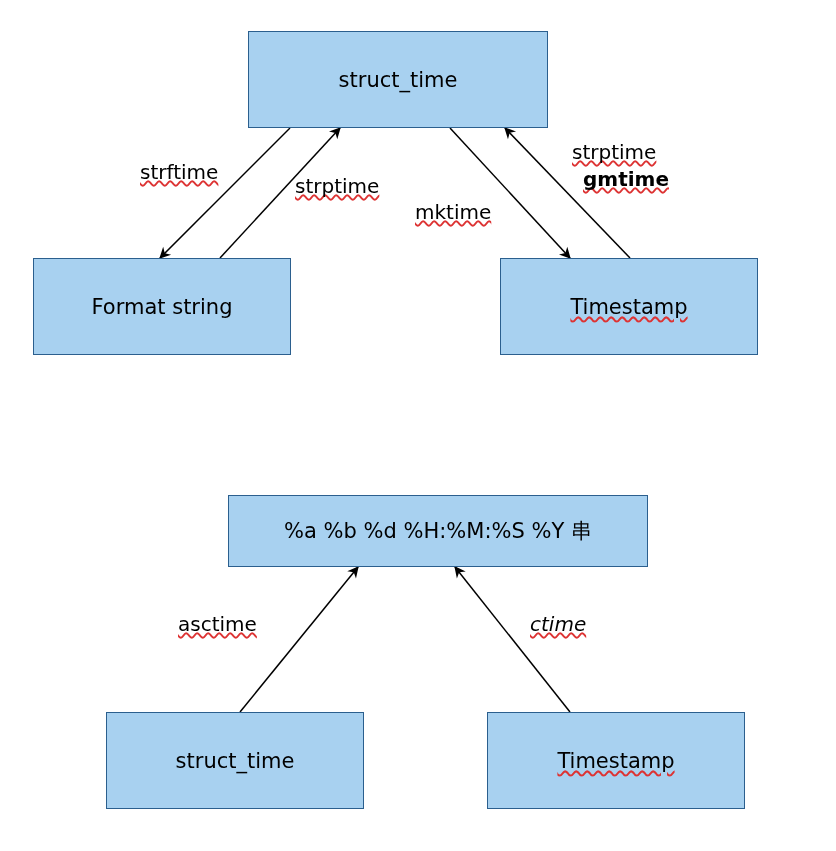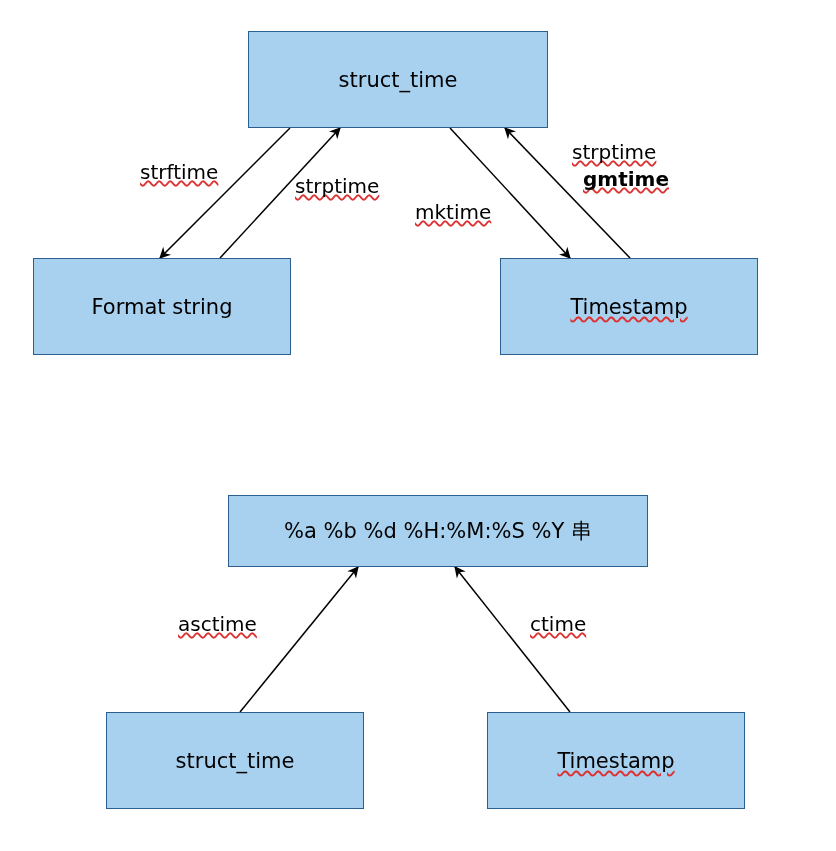--- a/index.html
+++ b/index.html
@@ -95,15 +95,15 @@
   <div class="node" style="left:106px; top:712px; width:258px; height:97px;">
     <span>struct_time</span>
   </div>
 
   <div class="node" style="left:487px; top:712px; width:258px; height:97px;">
     <span style="text-decoration: underline wavy #d33;">Timestamp</span>
   </div>
 
   <div class="edge-label" style="left:178px; top:612px;text-align:center;">asctime</div>
 
-  <div class="edge-label" style="left:530px; top:612px;">ctime</div>
+  <div class="edge-label" style="left:530px; top:612px;font-style:italic;">ctime</div>
 
 </div>
 
 </body></html>

